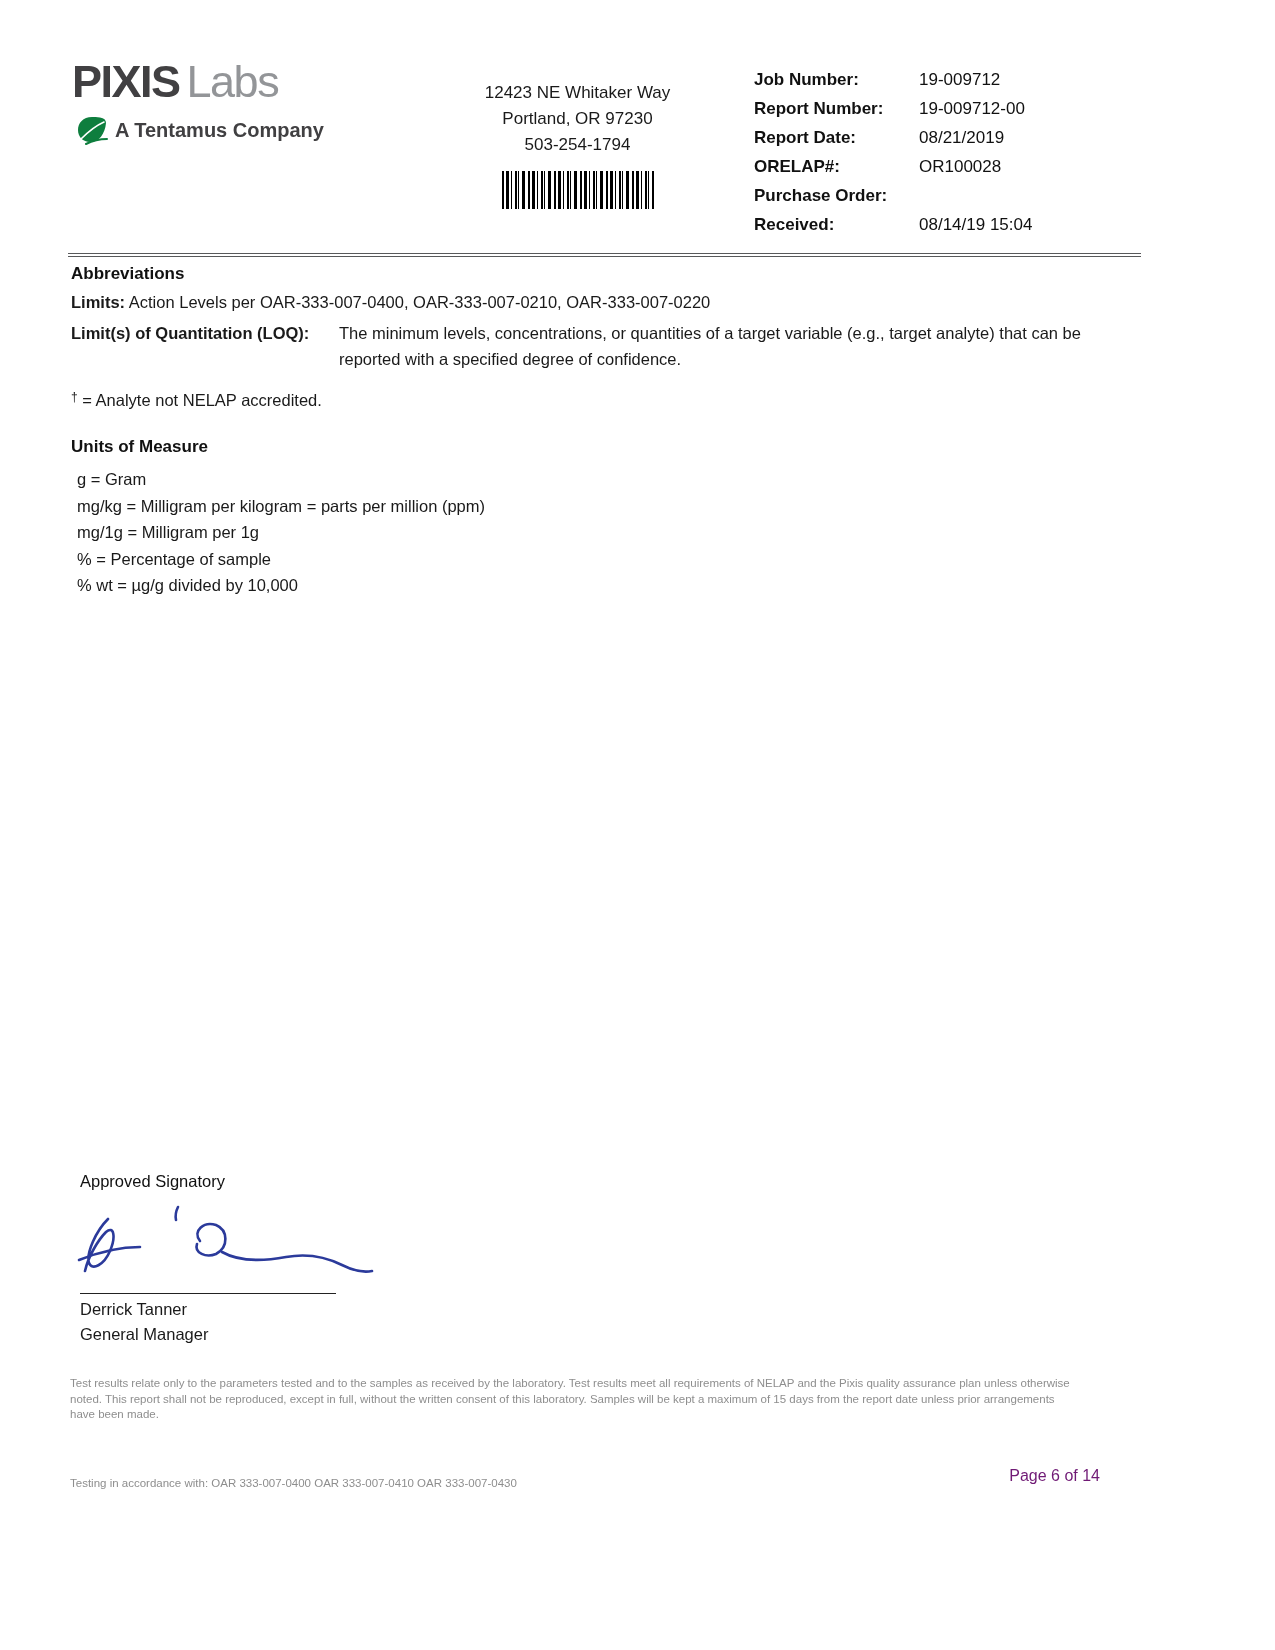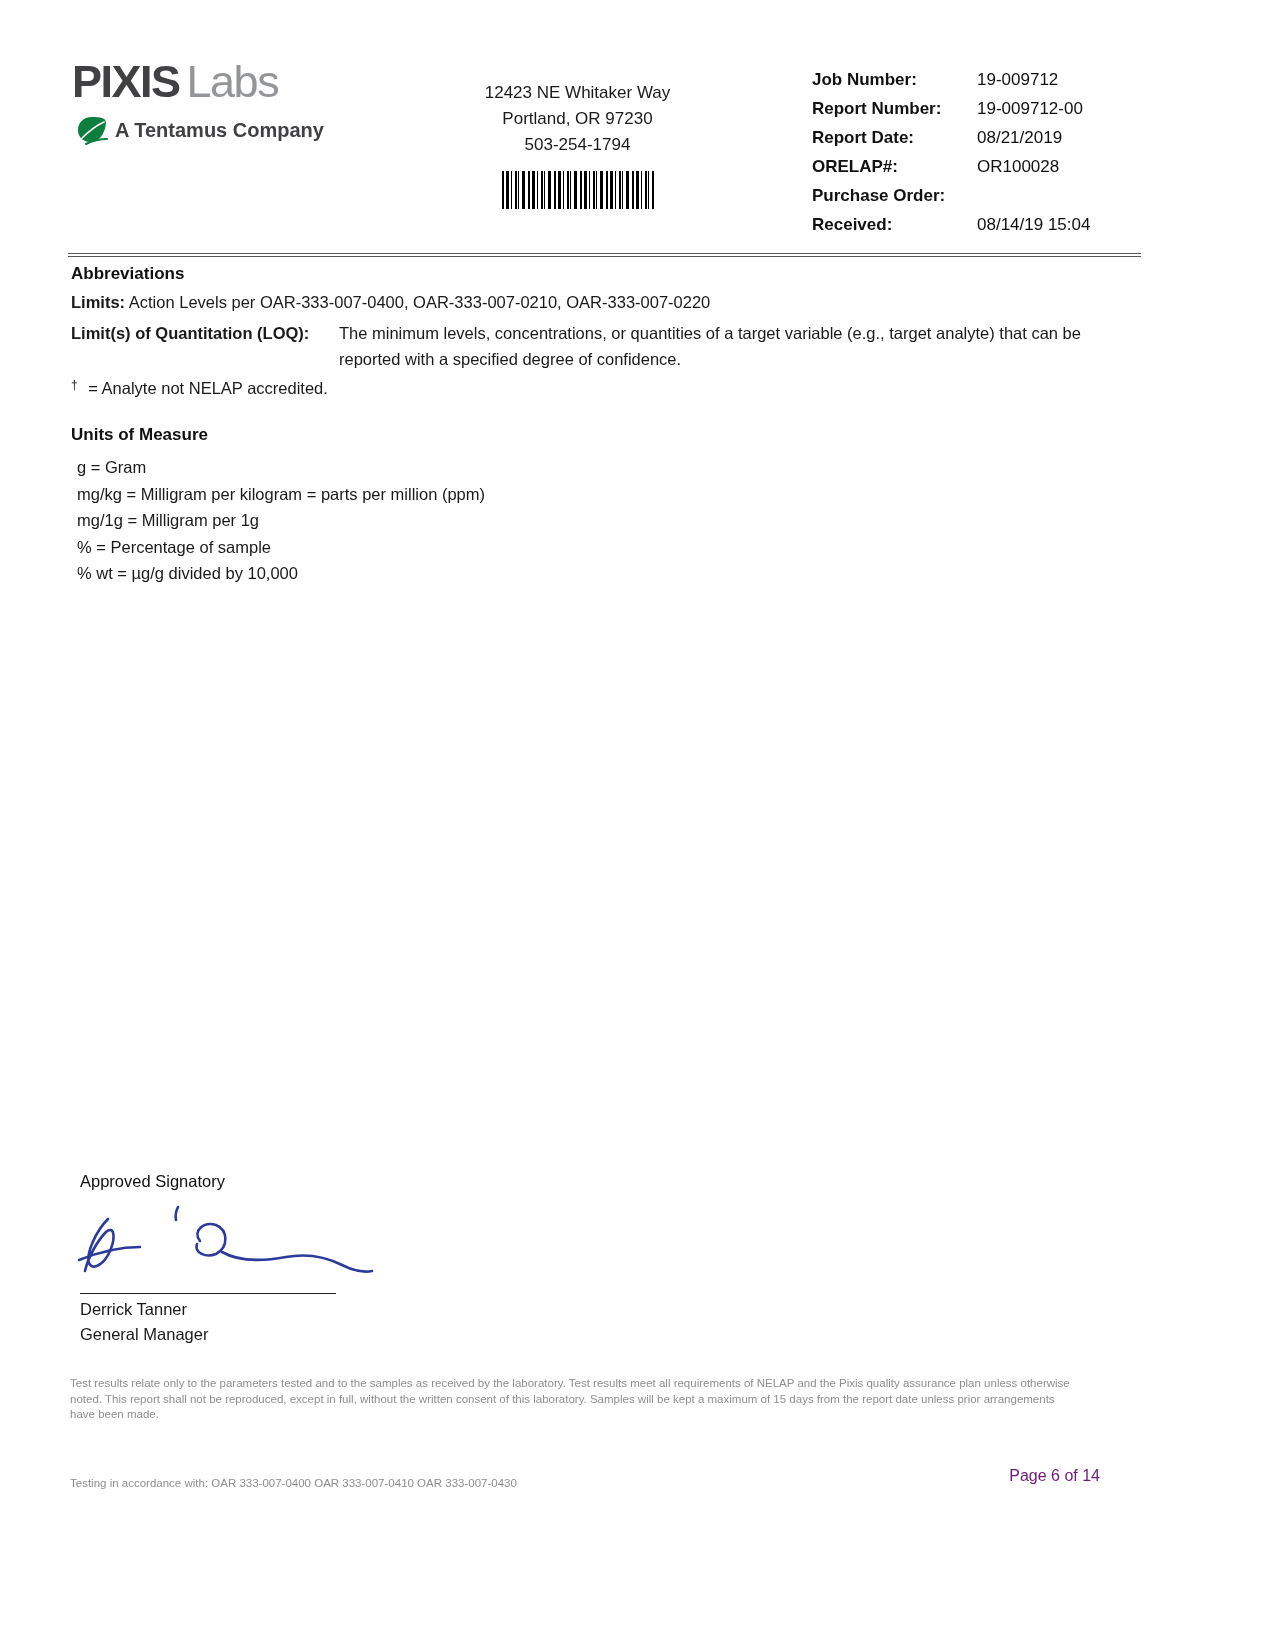--- a/index.html
+++ b/index.html
@@ -31,42 +31,42 @@
     width: 152px; height: 38px; margin: 13px auto 0;
     background-image: repeating-linear-gradient(90deg,
       #000 0px, #000 2px, #fff 2px, #fff 4px,
       #000 4px, #000 7px, #fff 7px, #fff 9px,
       #000 9px, #000 10px, #fff 10px, #fff 13px,
       #000 13px, #000 15px, #fff 15px, #fff 16px,
       #000 16px, #000 17px, #fff 17px, #fff 20px,
       #000 20px, #000 23px, #fff 23px, #fff 26px);
   }
 
-  .info-block { position: absolute; left: 812px; top: 70px; width: 330px; }
+  .info-block { position: absolute; left: 754px; top: 70px; width: 330px; }
   .info-row { display: flex; margin-bottom: 9px; font-size: 17px; line-height: 20px; }
   .info-label { font-weight: bold; width: 165px; flex: 0 0 165px; color: #111; }
   .info-value { color: #111; }
 
   .divider {
     position: absolute; left: 68px; top: 253px; width: 1073px; height: 4px;
     border-top: 1.5px solid #58595b; border-bottom: 1px solid #58595b;
   }
 
   
   .content { position: absolute; left: 71px; top: 264px; width: 1076px; font-size: 16.5px; }
   .section-heading { font-size: 17px; font-weight: bold; color: #111; }
   .abbr-heading { margin-bottom: 7px; }
   .limits-line { margin-bottom: 6px; line-height: 23px; }
   .inline-label { font-weight: bold; }
-  .loq-row { display: flex; margin-bottom: 2px; }
+  .loq-row { display: flex; margin-bottom: 14px; }
   .loq-label { font-weight: bold; flex: 0 0 268px; line-height: 26px; }
   .loq-text { width: 806px; line-height: 26px; }
   .footnote { margin-bottom: 26px; line-height: 22px; }
   .footnote-symbol { font-size: 12px; vertical-align: 5px; }
-  .footnote-text { margin-left: 6px; }
+  .footnote-text { margin-left: 0; }
 
   .units-heading { margin-bottom: 9px; }
   .unit-item { line-height: 26.5px; padding-left: 6px; }
 
   
   .signature-block { position: absolute; left: 80px; top: 1172px; width: 360px; }
   .sig-label { font-size: 16.5px; color: #111; }
   .sig-image { margin: 6px 0 0 -6px; height: 100px; }
   .sig-line { width: 256px; border-top: 1.5px solid #222; margin-top: -4px; }
   .sig-name { font-size: 16.5px; margin-top: 6px; }

